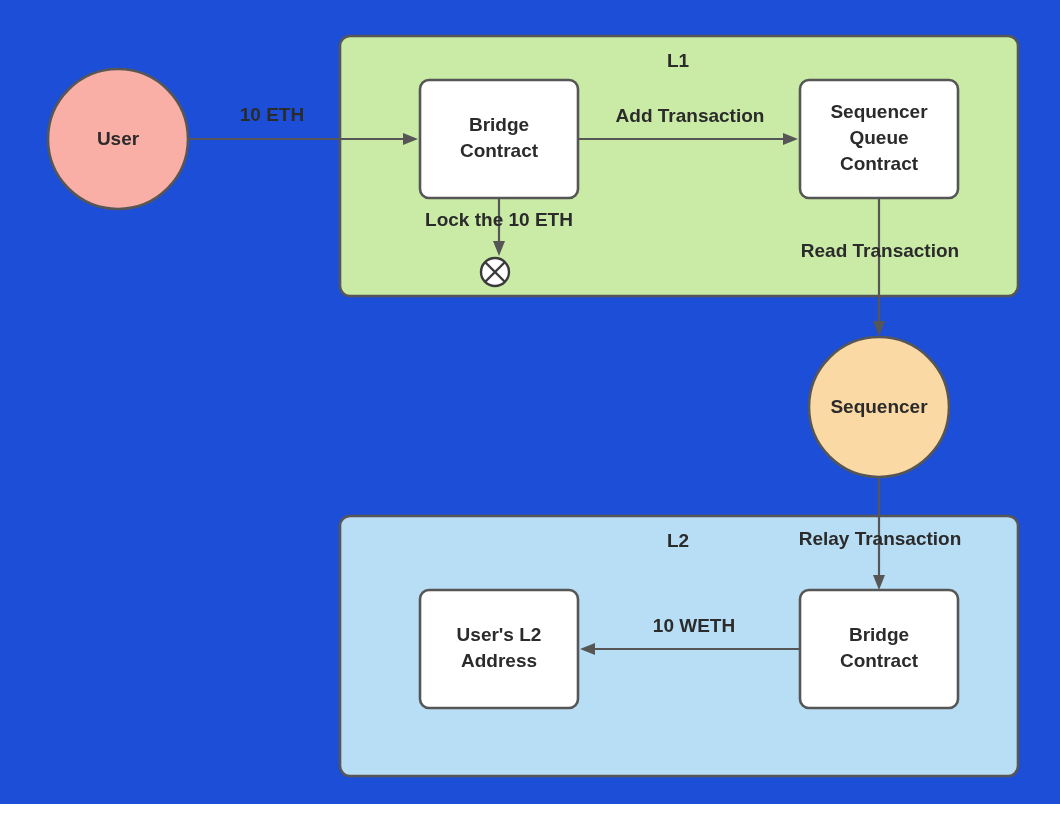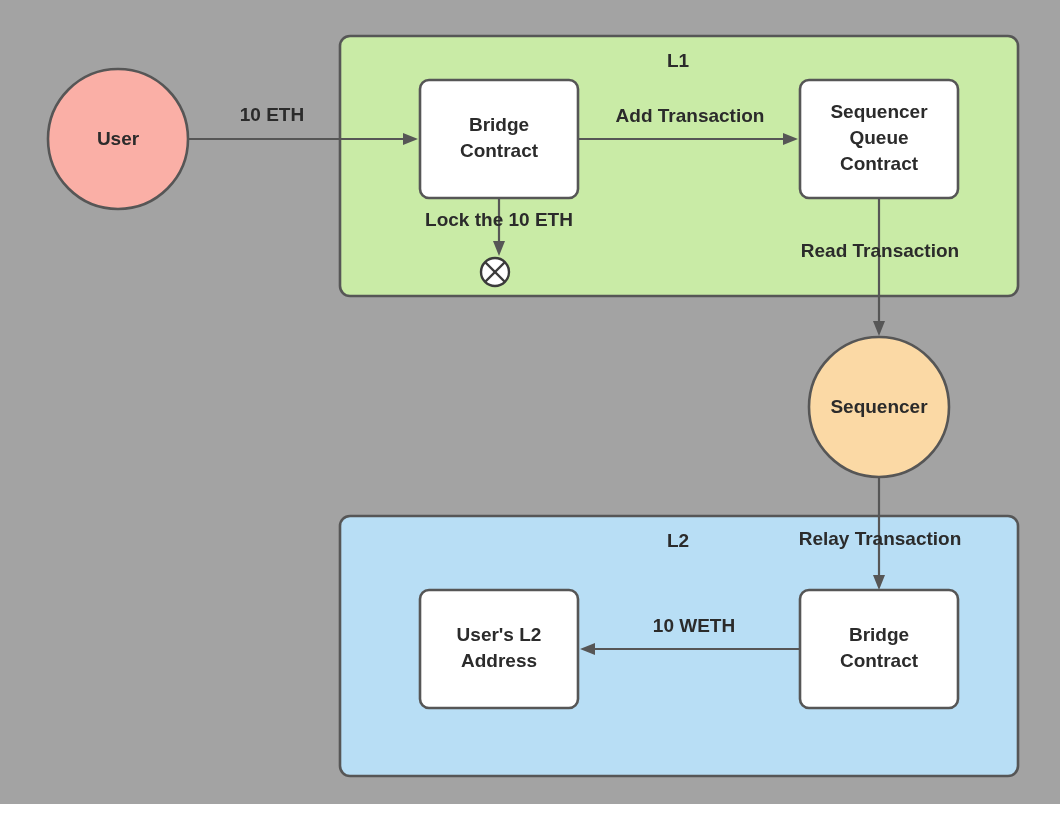--- a/index.html
+++ b/index.html
@@ -10,21 +10,21 @@
   body {
     width: 1060px;
     height: 820px;
     font-family: "Liberation Sans", sans-serif;
     overflow: hidden;
   }
   #canvas {
     position: relative;
     width: 1060px;
     height: 804px;
-    background: #a3a3a3;
+    background: #1d4ed8;
   }
   svg.layer {
     position: absolute;
     left: 0;
     top: 0;
     width: 1060px;
     height: 820px;
   }
   .node-text {
     font-family: "Liberation Sans", sans-serif;

